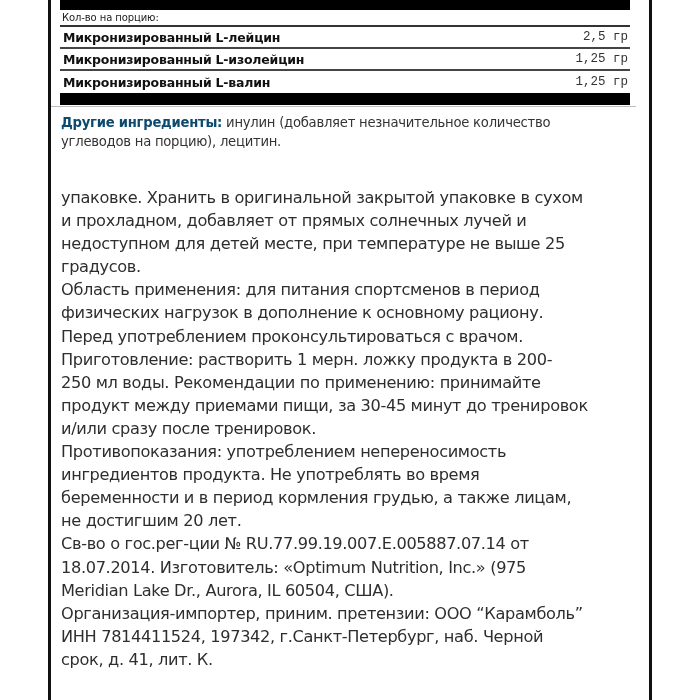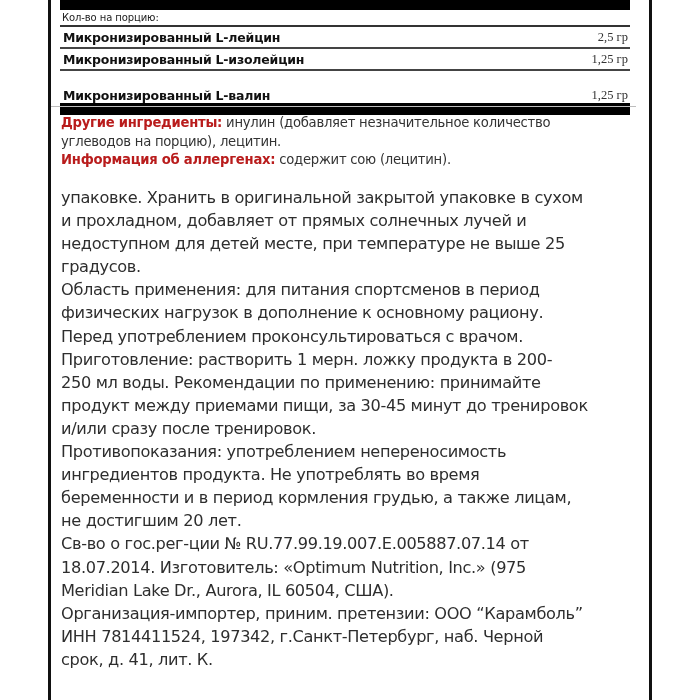--- a/index.html
+++ b/index.html
@@ -48,31 +48,31 @@
       letter-spacing: -0.1px;
     }
     .row {
       display: flex;
       justify-content: space-between;
       align-items: center;
       height: 20px;
       border-bottom: 2px solid #444;
       padding: 0 2px 0 3px;
     }
-    .row.last { border-bottom: none; height: 32px; align-items: flex-end; }
+    .row.last { border-bottom: none; height: 22px; }
     .row-name {
       font-size: 12.5px;
       font-weight: bold;
       color: #111;
       letter-spacing: -0.2px;
     }
     .row-amount {
       font-size: 12.5px;
       color: #333;
-      font-family: Liberation Serif, serif;
+      font-family: Liberation Mono, monospace;
       margin-left: 35px;
     }
     .gray-rule {
       position: absolute;
       left: 51px;
       top: 106px;
       width: 585px;
       height: 1px;
       background: #bdbdbd;
     }
@@ -82,21 +82,21 @@
       left: 61px;
       top: 114px;
       width: 575px;
       font-size: 13.2px;
       line-height: 18.5px;
       color: #333;
       letter-spacing: -0.25px;
     }
     .ingredients .lbl {
       font-weight: bold;
-      color: #b91c1c;
+      color: #0c4a6e;
     }
     
     .body-text {
       position: absolute;
       left: 61px;
       top: 186px;
       width: 580px;
       font-size: 16.2px;
       line-height: 23.1px;
       color: #2e2e2e;
@@ -130,21 +130,20 @@
   </div>
 
   <div class="bar bar-bottom"></div>
 </div>
 
 <div class="gray-rule"></div>
 
 <div class="ingredients">
   <span class="line"><span class="lbl">Другие ингредиенты:</span><span> инулин (добавляет незначительное количество</span></span>
   <span class="line">углеводов на порцию), лецитин.</span>
-  <span class="line"><span class="lbl">Информация об аллергенах:</span><span> содержит сою (лецитин).</span></span>
 </div>
 
 <div class="body-text">
   <span class="line">упаковке. Хранить в оригинальной закрытой упаковке в сухом</span>
   <span class="line">и прохладном, добавляет от прямых солнечных лучей и</span>
   <span class="line">недоступном для детей месте, при температуре не выше 25</span>
   <span class="line">градусов.</span>
   <span class="line">Область применения: для питания спортсменов в период</span>
   <span class="line">физических нагрузок в дополнение к основному рациону.</span>
   <span class="line">Перед употреблением проконсультироваться с врачом.</span>

